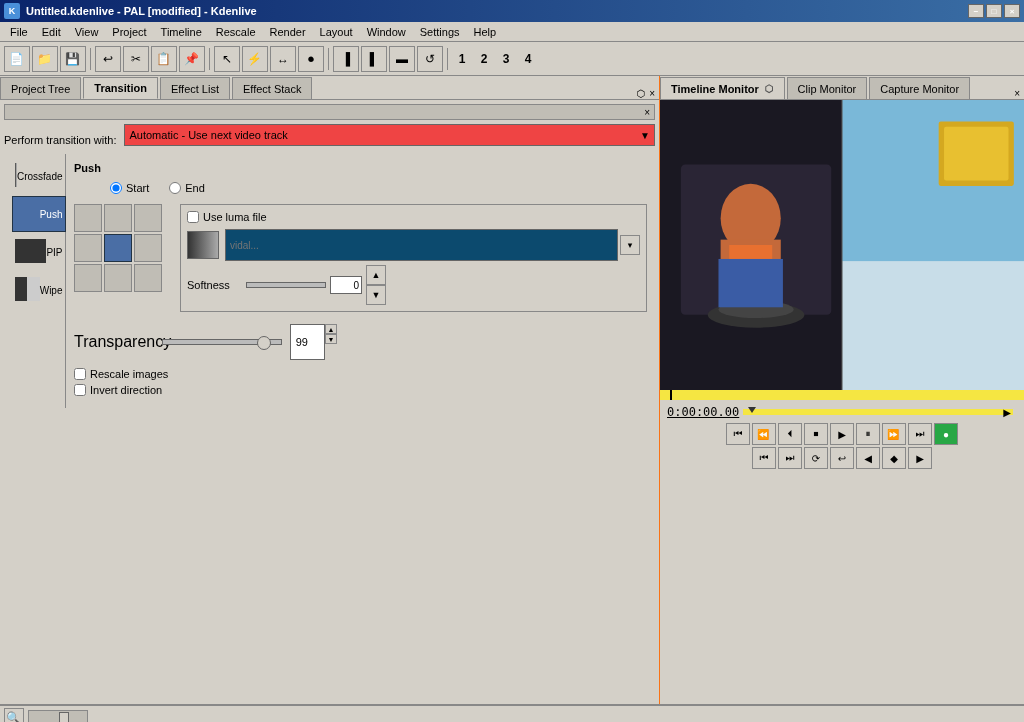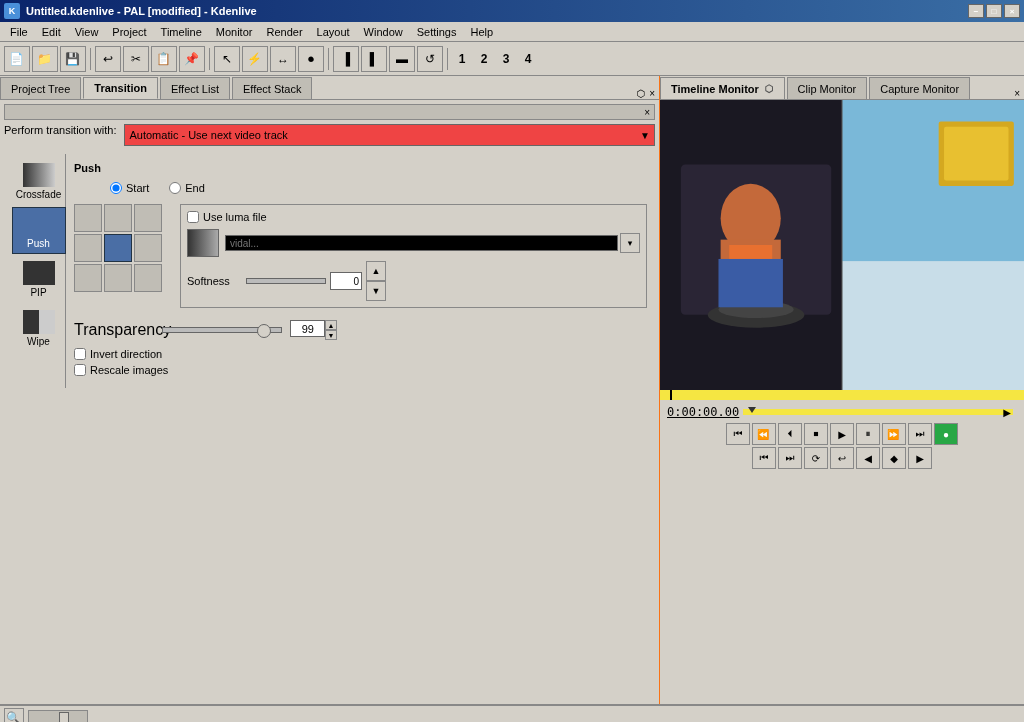--- a/index.html
+++ b/index.html
@@ -109,21 +109,21 @@
       align-items: center;
       justify-content: flex-end;
       padding: 0 2px;
       margin-bottom: 4px;
     }
     .panel-close { font-size: 10px; cursor: pointer; padding: 0 2px; }
 
     
     .perform-row {
       display: flex;
-      align-items: flex-start;
+      align-items: flex-end;
       margin-bottom: 8px;
       gap: 8px;
     }
     .dropdown-select {
       flex: 1;
       height: 22px;
       background: #ef4444;
       border: 1px solid #666;
       display: flex;
       align-items: center;
@@ -140,21 +140,21 @@
       border-right: 1px solid #888;
       display: flex;
       flex-direction: column;
       align-items: center;
       padding: 4px 2px;
       gap: 2px;
     }
     .trans-item {
       width: 54px;
       display: flex;
-      flex-direction: column;
+      flex-direction: row;
       align-items: center;
       padding: 4px 2px;
       cursor: pointer;
       border: 1px solid transparent;
       font-size: 10px;
       margin-left: 8px;
     }
     .trans-item.active { background: #4a6ea5; color: white; border: 1px solid #234; }
     .trans-icon { width: 32px; height: 24px; background: #888; display: flex; align-items: center; justify-content: center; margin-bottom: 2px; }
     .trans-icon.crossfade { background: linear-gradient(to right, #333, #ccc); }
@@ -191,36 +191,36 @@
     
     .luma-group {
       border: 1px solid #888;
       padding: 6px;
       margin-left: 10px;
       flex: 1;
     }
     .luma-checkbox-row { display: flex; align-items: center; gap: 4px; margin-bottom: 6px; font-size: 11px; }
     .luma-preview { width: 32px; height: 28px; background: linear-gradient(to right, #333, #aaa); border: 1px solid #666; margin-right: 4px; }
     .luma-file-row { display: flex; align-items: center; gap: 2px; margin-bottom: 4px; }
-    .luma-input { flex: 1; height: 16px; background: #000000; border: 1px solid #666; padding: 0 4px; font-size: 10px; color: #aaa; }
+    .luma-input { flex: 1; height: 32px; background: #0c4a6e; border: 1px solid #666; padding: 0 4px; font-size: 10px; color: #aaa; }
     .luma-btn { width: 20px; height: 20px; background: #d4d0c8; border: 1px solid #888; display: flex; align-items: center; justify-content: center; font-size: 9px; cursor: pointer; }
     .softness-row { display: flex; align-items: center; gap: 4px; font-size: 11px; }
     .softness-label { width: 55px; }
     .softness-slider { width: 80px; height: 6px; background: #bbb; border: 1px solid #666; position: relative; }
     .softness-input { width: 32px; height: 18px; background: white; border: 1px solid #666; font-size: 10px; text-align: right; padding-right: 2px; }
 
     .push-row { display: flex; align-items: flex-start; gap: 8px; margin-bottom: 12px; }
 
     
     .transparency-row { display: flex; align-items: center; gap: 8px; margin-bottom: 8px; }
     .transparency-label { width: 80px; font-size: 16px; }
     .trans-slider { flex: 1; max-width: 120px; height: 6px; background: #bbb; border: 1px solid #666; position: relative; }
     .slider-thumb { position: absolute; width: 14px; height: 14px; background: #d4d0c8; border: 1px solid #666; border-radius: 50%; top: -4px; left: 80%; }
     .trans-spinbox { display: flex; }
-    .trans-spinbox input { width: 35px; height: 17px; background: white; border: 1px solid #666; font-size: 11px; text-align: right; padding-right: 10px; }
+    .trans-spinbox input { width: 35px; height: 36px; background: white; border: 1px solid #666; font-size: 11px; text-align: right; padding-right: 16px; }
     .spinbox-arrows { display: flex; flex-direction: column; }
     .spinbox-up, .spinbox-down { width: 12px; height: 10px; background: #d4d0c8; border: 1px solid #888; display: flex; align-items: center; justify-content: center; font-size: 7px; cursor: pointer; }
 
     
     .checkbox-row { display: flex; align-items: center; gap: 4px; margin-bottom: 4px; font-size: 11px; }
 
     
     .right-panel {
       width: 364px;
       display: flex;
@@ -331,21 +331,21 @@
     <div class="title-btn">×</div>
   </div>
 </div>
 
 <div class="menu-bar">
   <span class="menu-item">File</span>
   <span class="menu-item">Edit</span>
   <span class="menu-item">View</span>
   <span class="menu-item">Project</span>
   <span class="menu-item">Timeline</span>
-  <span class="menu-item">Monitor</span>
+  <span class="menu-item">Rescale</span>
   <span class="menu-item">Render</span>
   <span class="menu-item">Layout</span>
   <span class="menu-item">Window</span>
   <span class="menu-item">Settings</span>
   <span class="menu-item">Help</span>
 </div>
 
 <div class="toolbar">
   <div class="tb-btn">📄</div>
   <div class="tb-btn">📁</div>
@@ -483,25 +483,25 @@
               <input type="text" value="99" style="">
               <div class="spinbox-arrows">
                 <div class="spinbox-up">▲</div>
                 <div class="spinbox-down">▼</div>
               </div>
             </div>
           </div>
 
           <div class="checkbox-row">
             <input type="checkbox" style="">
-            <span>Invert direction</span>
+            <span>Rescale images</span>
           </div>
           <div class="checkbox-row">
             <input type="checkbox" style="">
-            <span>Rescale images</span>
+            <span>Invert direction</span>
           </div>
         </div>
       </div>
     </div>
   </div>
 
   <div class="right-panel">
 
     <div class="monitor-tabs">
       <div class="mon-tab active">

